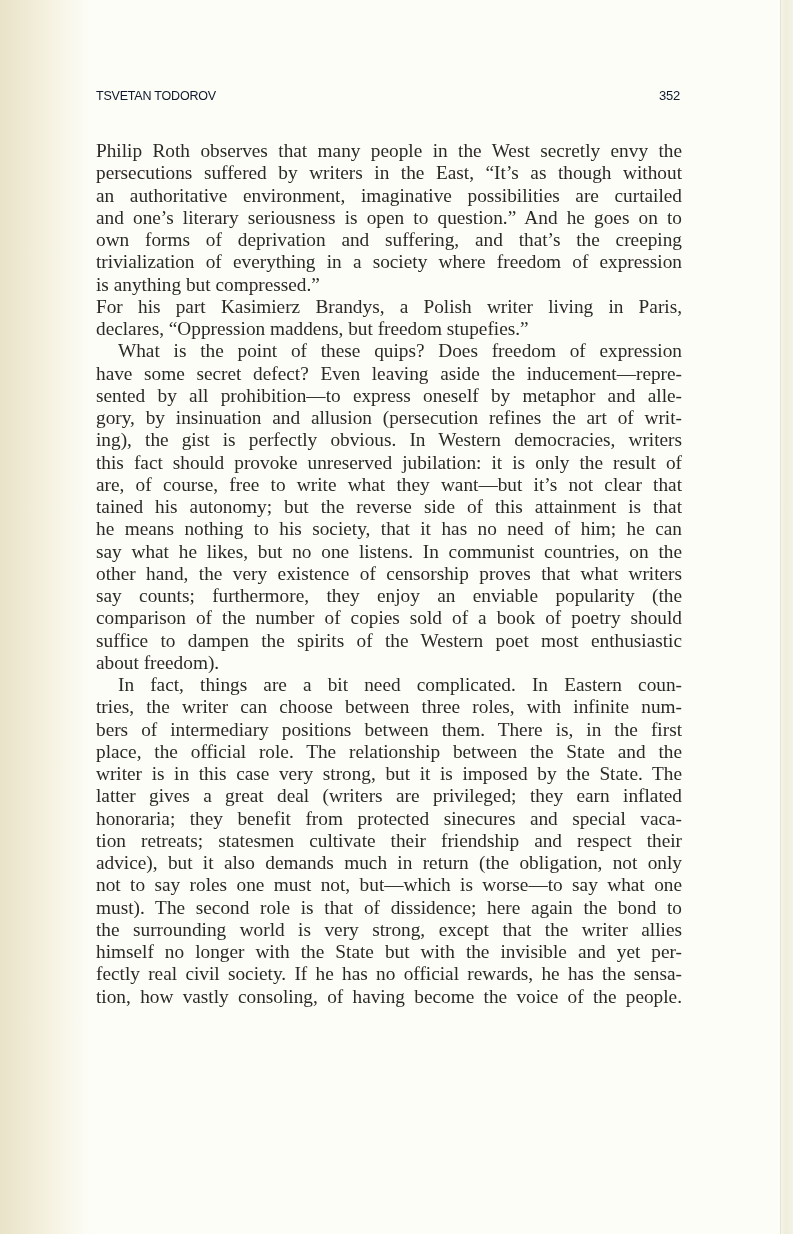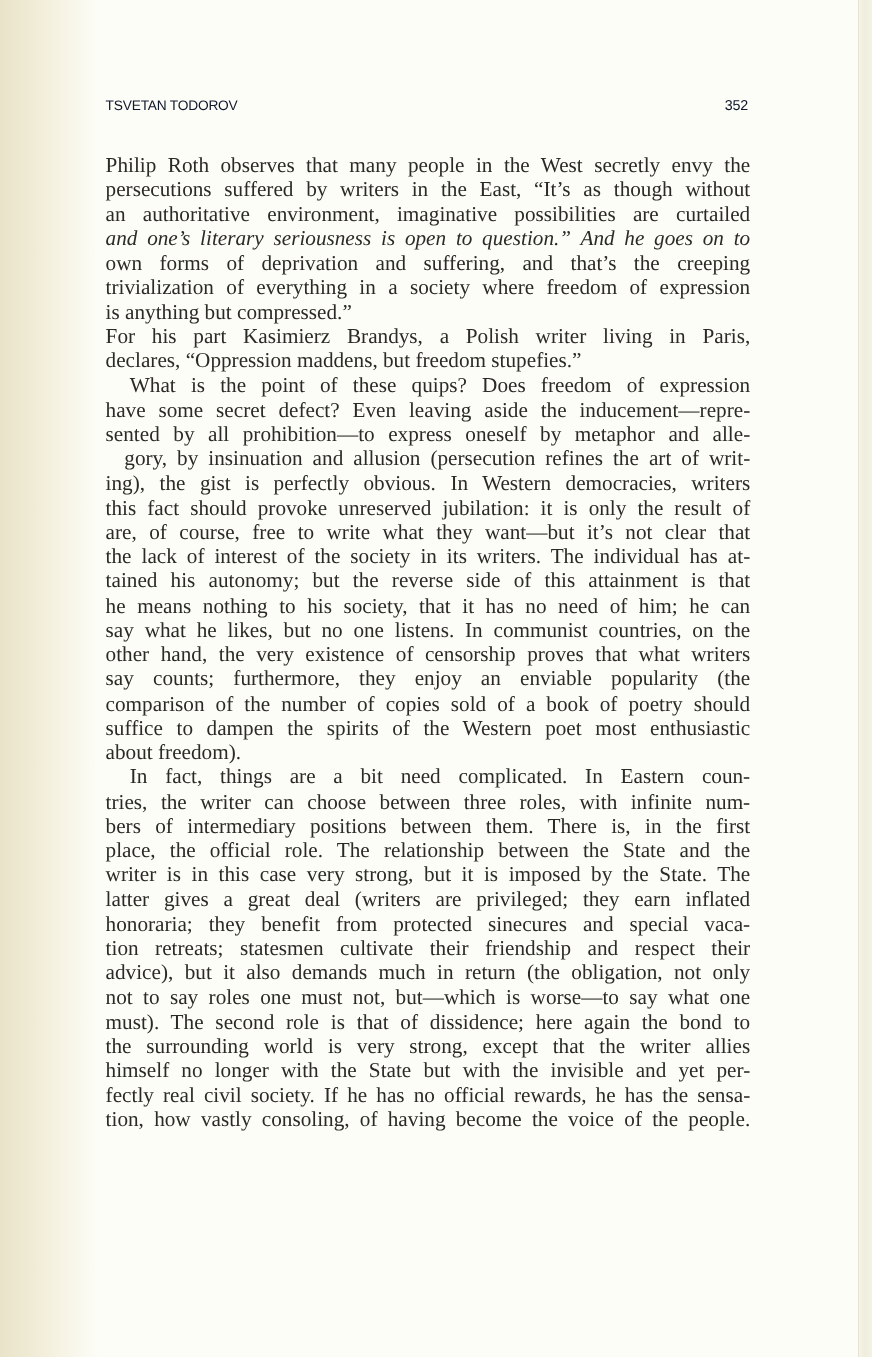--- a/index.html
+++ b/index.html
@@ -45,34 +45,33 @@
 
 <div class="running-head">
   <span>TSVETAN TODOROV</span>
   <span class="page-number">352</span>
 </div>
 
 <div class="text-block" id="text-block">
     <span class="line"><span style="white-space: nowrap;">Philip Roth observes that many people in the West secretly envy the</span></span>
     <span class="line"><span style="white-space: nowrap;">persecutions suffered by writers in the East, “It’s as though without</span></span>
     <span class="line"><span style="white-space: nowrap;">an authoritative environment, imaginative possibilities are curtailed</span></span>
-    <span class="line"><span style="white-space: nowrap; font-style: italic;">and one’s literary seriousness is open to question.” And he goes on to</span></span>
+    <span class="line"><span style="white-space: nowrap;">and one’s literary seriousness is open to question.” And he goes on to</span></span>
     <span class="line"><span style="white-space: nowrap;">own forms of deprivation and suffering, and that’s the creeping</span></span>
     <span class="line"><span style="white-space: nowrap;">trivialization of everything in a society where freedom of expression</span></span>
     <span class="line last">is anything but compressed.”</span>
     <span class="line"><span style="white-space: nowrap;">For his part Kasimierz Brandys, a Polish writer living in Paris,</span></span>
     <span class="line last">declares, “Oppression maddens, but freedom stupefies.”</span>
     <span class="line indent"><span style="white-space: nowrap;">What is the point of these quips? Does freedom of expression</span></span>
     <span class="line"><span style="white-space: nowrap;">have some secret defect? Even leaving aside the inducement—repre-</span></span>
     <span class="line"><span style="white-space: nowrap;">sented by all prohibition—to express oneself by metaphor and alle-</span></span>
-    <span class="line"><span style="white-space: nowrap; margin-left: 17px;">gory, by insinuation and allusion (persecution refines the art of writ-</span></span>
+    <span class="line"><span style="white-space: nowrap;">gory, by insinuation and allusion (persecution refines the art of writ-</span></span>
     <span class="line"><span style="white-space: nowrap;">ing), the gist is perfectly obvious. In Western democracies, writers</span></span>
     <span class="line"><span style="white-space: nowrap;">this fact should provoke unreserved jubilation: it is only the result of</span></span>
     <span class="line"><span style="white-space: nowrap;">are, of course, free to write what they want—but it’s not clear that</span></span>
-    <span class="line"><span style="white-space: nowrap;">the lack of interest of the society in its writers. The individual has at-</span></span>
     <span class="line"><span style="white-space: nowrap;">tained his autonomy; but the reverse side of this attainment is that</span></span>
     <span class="line"><span style="white-space: nowrap;">he means nothing to his society, that it has no need of him; he can</span></span>
     <span class="line"><span style="white-space: nowrap;">say what he likes, but no one listens. In communist countries, on the</span></span>
     <span class="line"><span style="white-space: nowrap;">other hand, the very existence of censorship proves that what writers</span></span>
     <span class="line"><span style="white-space: nowrap;">say counts; furthermore, they enjoy an enviable popularity (the</span></span>
     <span class="line"><span style="white-space: nowrap;">comparison of the number of copies sold of a book of poetry should</span></span>
     <span class="line"><span style="white-space: nowrap;">suffice to dampen the spirits of the Western poet most enthusiastic</span></span>
     <span class="line last">about freedom).</span>
     <span class="line indent"><span style="white-space: nowrap;">In fact, things are a bit need complicated. In Eastern coun-</span></span>
     <span class="line"><span style="white-space: nowrap;">tries, the writer can choose between three roles, with infinite num-</span></span>

